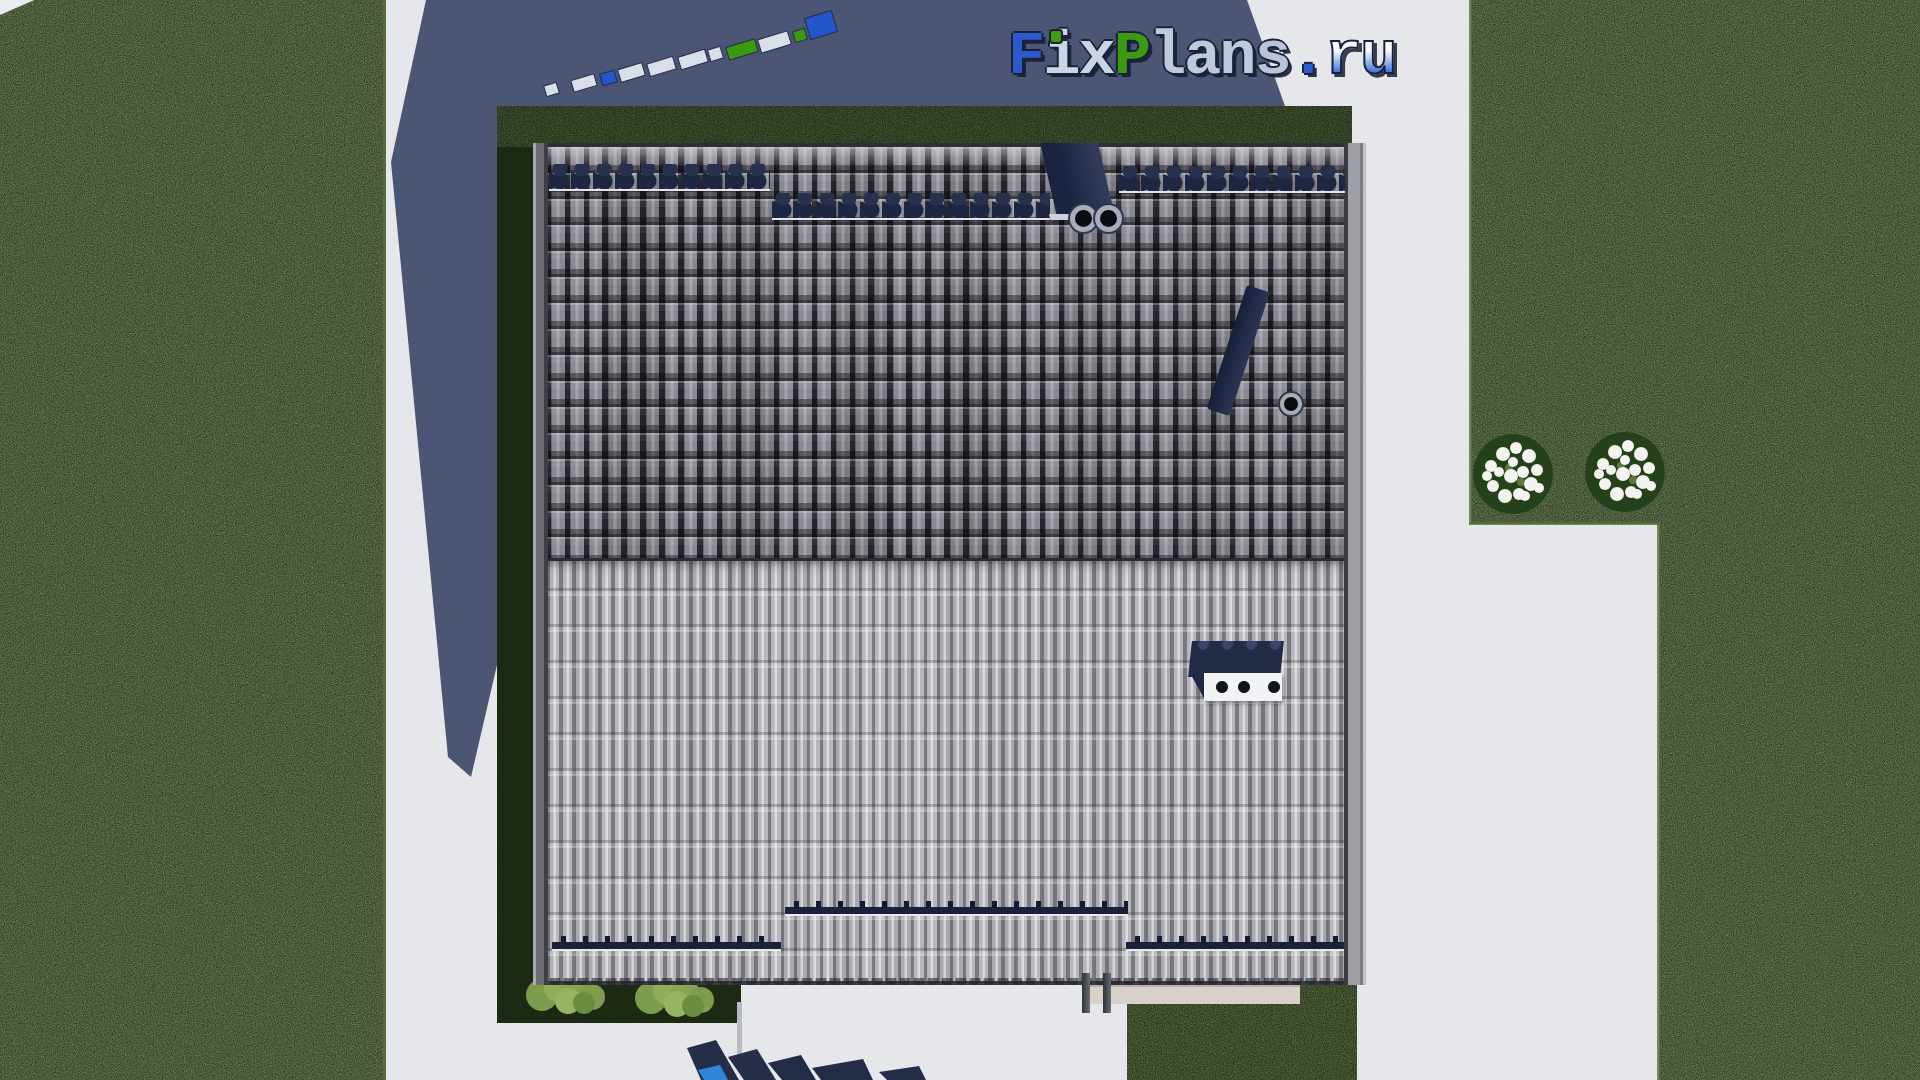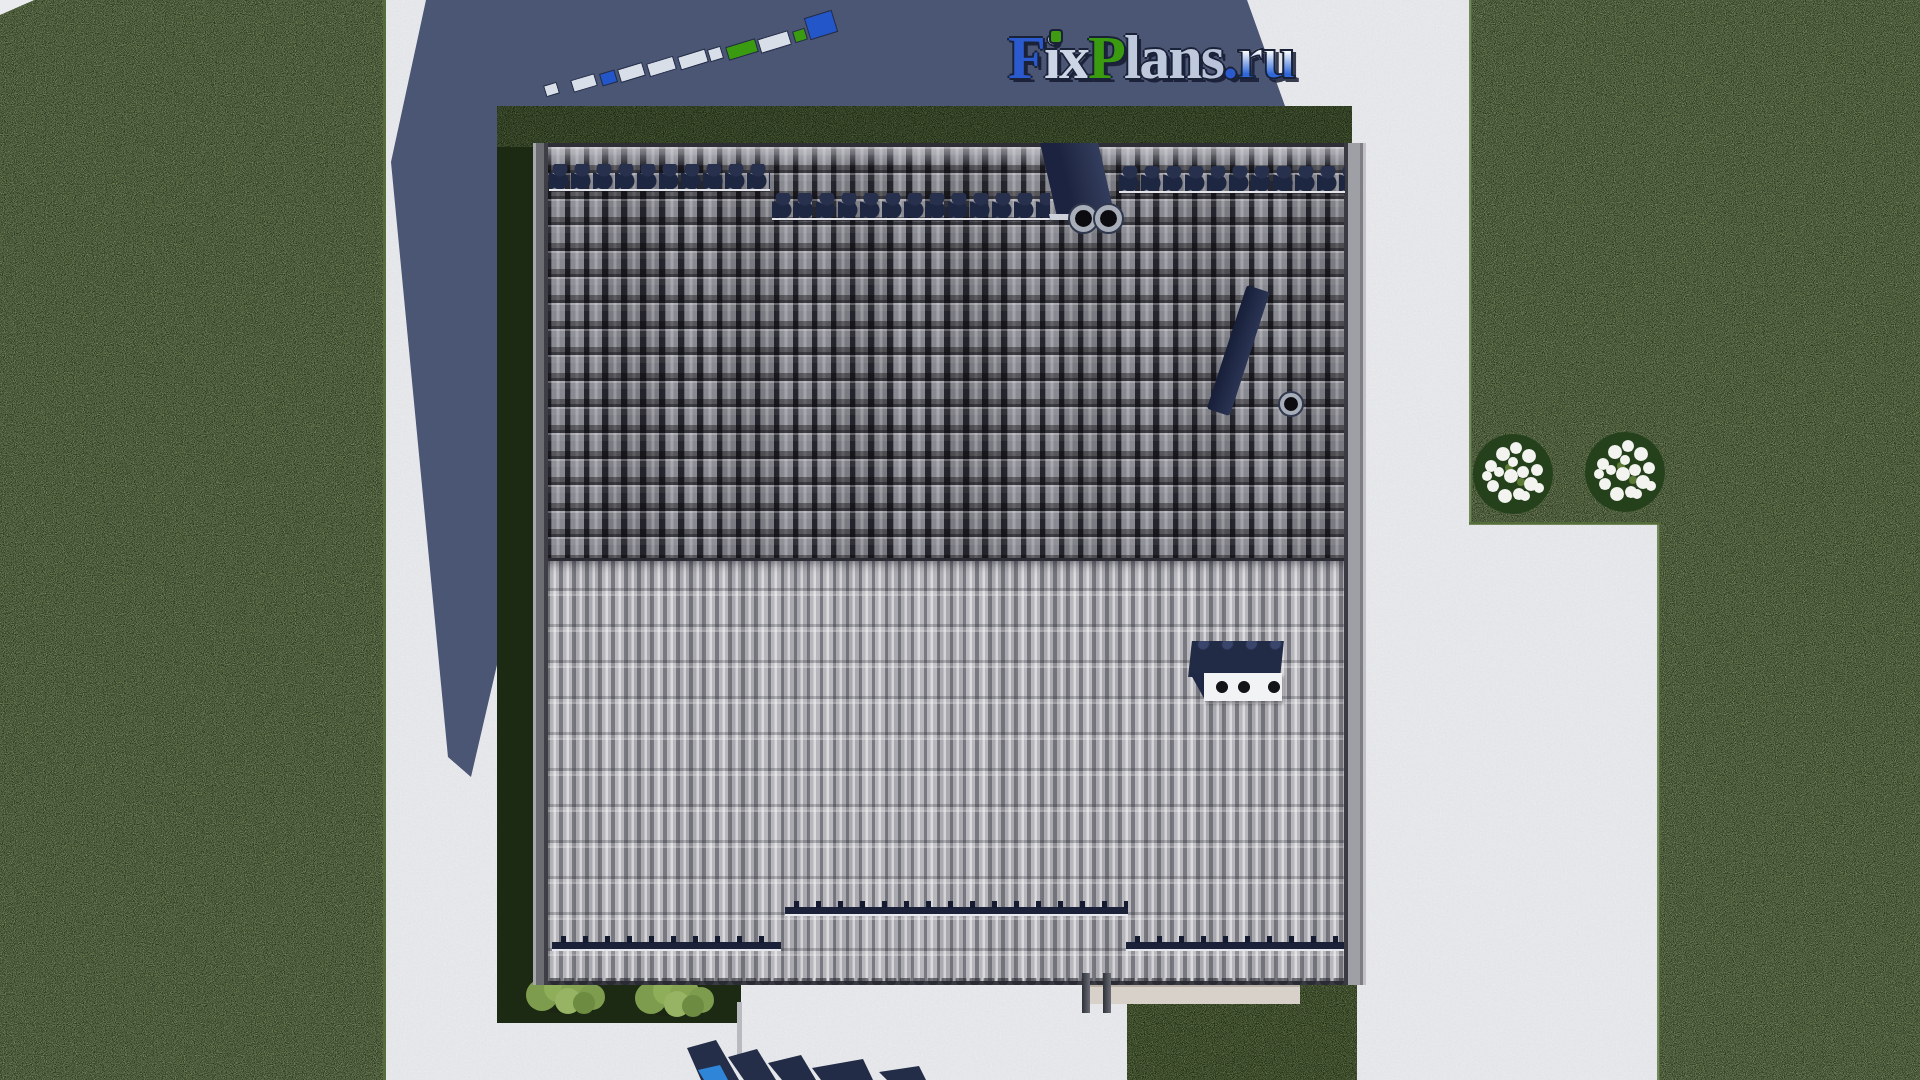--- a/index.html
+++ b/index.html
@@ -1,17 +1,17 @@
 <!DOCTYPE html>
 <html style="--page-bg: #eaebee; --shadow-blue: #4b5574; --lawn-green: #2d3b24; --lawn-speckle: #6b8a3b; --yard-green: #1c2913; --roof-upper-grey: #83838c; --roof-lower-grey: #b2b2b8; --trim-grey: #76767d; --navy: #222b46; --ornament-navy: #27304c; --brand-blue: #2356c8; --brand-green: #3a9b10; --brand-silver: #d9dfe9; --ru-top: #f7f9fd; --ru-bottom: #2e68d9; --outline-navy: #1a2238; --watermark-navy: #252e49; --watermark-blue: #2f86d8; --flower-white: #f3f3f0; --hedge-green: #86a452; --terrace-beige: #d8d1c9;"><head>
 <meta charset="utf-8">
 <style>
   html,body{margin:0;padding:0;background:#111;}
   .scene{position:relative;width:1920px;height:1080px;overflow:hidden;
-         background:var(--page-bg,#eaebee);font-family:Liberation Serif, serif;}
+         background:var(--page-bg,#eaebee);font-family:Liberation Mono, monospace;}
   .scene svg{position:absolute;left:0;top:0;}
 
   
   .house{position:absolute;left:533px;top:143px;width:833px;height:842px;background:#83838c;}
   .trim-left{position:absolute;left:0;top:0;width:15px;height:100%;
      background:linear-gradient(90deg,#a8a8ae 0 3px,#6c6c73 3px 11px,#3e3e46 11px 15px);}
   .trim-right{position:absolute;right:0;top:0;width:22px;height:100%;
      background:linear-gradient(90deg,#3a3a42 0 4px,#9fa0a6 4px 16px,#7d7d84 16px 19px,#c2c2c6 19px 22px);}
   .roof-upper{position:absolute;left:15px;right:22px;top:0;height:415px;
      background-color:var(--roof-upper-grey,#83838c);

